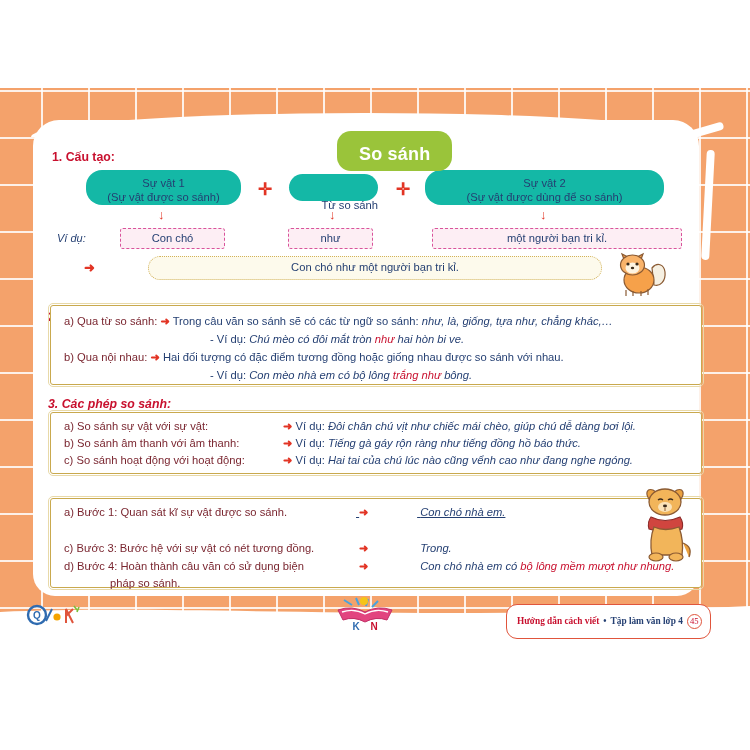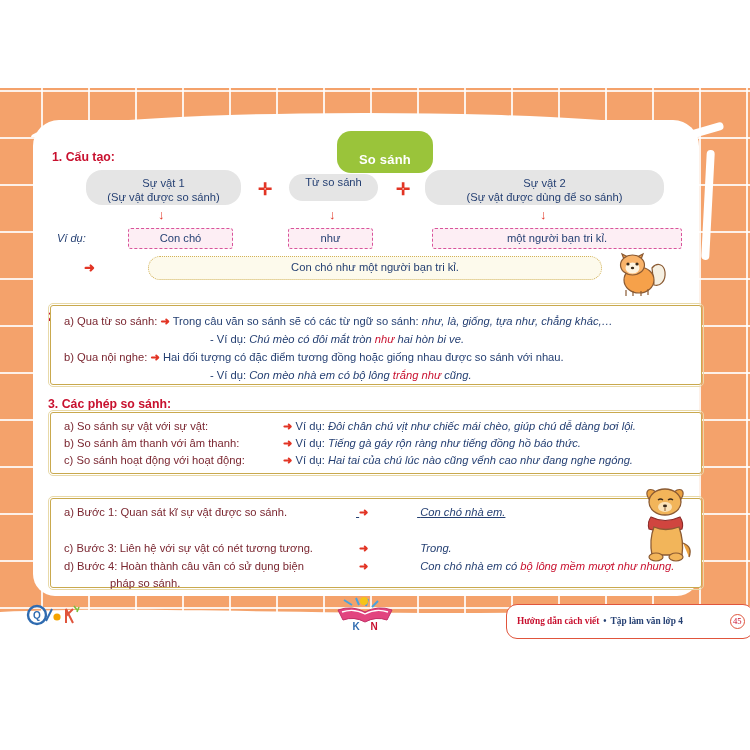--- a/index.html
+++ b/index.html
@@ -64,57 +64,57 @@
     width: 8px; height: 110px;
     background: #ffffff;
     border-radius: 6px;
     transform: rotate(3deg);
   }
 
   
   .badge {
     position: absolute;
     left: 337px; top: 131px;
-    padding: 21px 22px 6px 22px;
+    padding: 13px 22px 6px 22px;
     background: #9ac43a;
     color: #ffffff;
-    font-size: 13px;
+    font-size: 18px;
     font-weight: bold;
     border-radius: 14px;
     letter-spacing: .2px;
     z-index: 6;
   }
 
   
   .heading {
     position: absolute;
     color: #c8102e;
     font-size: 12.3px;
     font-weight: bold;
     white-space: nowrap;
   }
   #h1 { left: 52px; top: 150px; }
   #h2 { left: 48px; top: 290px; margin-top: 20px; }
-  #h3 { left: 48px; top: 397px; }
+  #h3 { left: 48px; top: 397px; font-style: italic; }
   #h4 { left: 48px; top: 483px; }
 
   
   .s1-pill {
     position: absolute;
-    background: #e5e5e5;
+    background: #14b8a6;
     border-radius: 16px;
     color: #243f72;
     font-size: 11.2px;
     text-align: center;
     line-height: 14px;
     padding-top: 6px;
     height: 35px;
   }
   #p1 { left: 86px;  top: 170px; width: 155px; }
-  #p2 { left: 289px; top: 174px; width: 89px;  height: 27px; padding-top: 1px; }
+  #p2 { left: 289px; top: 174px; width: 89px;  height: 27px; padding-top: 24px; text-align: right; }
   #p3 { left: 425px; top: 170px; width: 239px; }
 
   .plus {
     position: absolute;
     color: #e23424;
     font-size: 17px;
     font-weight: bold;
     line-height: 1;
   }
   #plus1 { left: 258px; top: 181px; }
@@ -143,21 +143,21 @@
     background: #fdeef4;
     border: 1.6px dashed #d9539b;
     border-radius: 3px;
     color: #243f72;
     font-size: 11.2px;
     text-align: center;
     height: 21px;
     line-height: 18px;
     top: 228px;
   }
-  #d1 { left: 128px; width: 105px; }
+  #d1 { left: 120px; width: 105px; }
   #d2 { left: 288px; width: 85px; }
   #d3 { left: 432px; width: 250px; }
 
   .arrow-right-big {
     position: absolute;
     left: 84px; top: 260px;
     color: #e23424;
     font-size: 13px;
     font-weight: bold;
   }
@@ -249,21 +249,20 @@
   .fp-blue { color: #243f72; font-family: "Liberation Serif", serif; font-weight: bold; }
   .fp-num {
     display: inline-flex;
     align-items: center; justify-content: center;
     width: 15px; height: 15px;
     border: 1.2px solid #e0553c;
     border-radius: 50%;
     color: #c8102e;
     font-size: 8.6px;
     font-family: "Liberation Serif", serif;
-    margin-left: 43px;
   }
   .logo-left   { position: absolute; left: 24px; top: 603px; width: 62px; height: 24px; }
   .logo-center { position: absolute; left: 334px; top: 596px; width: 62px; height: 36px; }
 </style>
 </head>
 <body>
 
 <div class="page">
 
   <div class="grid-band"></div>
@@ -323,29 +322,29 @@
     <span>Trong câu văn so sánh sẽ có các từ ngữ so sánh:</span>
     <span class="ital">như, là, giống, tựa như, chẳng khác,…</span>
   </div>
   <div class="line" id="s2l2">
     <span>- Ví dụ:</span>
     <span class="ital">Chú mèo có đôi mắt tròn</span>
     <span class="red">như</span>
     <span class="ital">hai hòn bi ve.</span>
   </div>
   <div class="line" id="s2l3">
-    <span class="lbl">b) Qua nội nghe:</span>
+    <span class="lbl">b) Qua nội nhau:</span>
     <span class="ar">➜</span>
     <span>Hai đối tượng có đặc điểm tương đồng hoặc giống nhau được so sánh với nhau.</span>
   </div>
   <div class="line" id="s2l4">
     <span>- Ví dụ:</span>
     <span class="ital">Con mèo nhà em có bộ lông</span>
     <span class="red">trắng như</span>
-    <span class="ital">cũng.</span>
+    <span class="ital">bông.</span>
   </div>
 
   <div class="heading" id="h3">3. Các phép so sánh:</div>
   <div class="framed" id="box3"></div>
 
   <div class="line" id="s3l1">
     <span class="lbl s3-left">a) So sánh sự vật với sự vật:</span>
     <span class="ar">➜</span>
     <span>Ví dụ:</span>
     <span class="ital">Đôi chân chú vịt như chiếc mái chèo, giúp chú dễ dàng bơi lội.</span>
@@ -364,21 +363,21 @@
   </div>
 
   <div class="framed" id="box4"></div>
 
   <div class="line" id="s4l1">
     <span class="lbl s4-left">a) Bước 1: Quan sát kĩ sự vật được so sánh.</span>
     <span class="ar s4-arrow">➜</span>
     <span class="ital">Con chó nhà em.</span>
   </div>
   <div class="line" id="s4l3">
-    <span class="lbl s4-left">c) Bước 3: Liên hệ với sự vật có nét tương tương.</span>
+    <span class="lbl s4-left">c) Bước 3: Bước hệ với sự vật có nét tương đồng.</span>
     <span class="ar s4-arrow">➜</span>
     <span class="ital">Trong.</span>
   </div>
   <div class="line" id="s4l4">
     <span class="lbl s4-left">d) Bước 4: Hoàn thành câu văn có sử dụng biện</span>
     <span class="ar s4-arrow">➜</span>
     <span class="ital">Con chó nhà em có</span>
     <span class="red">bộ lông mềm mượt như nhung.</span>
   </div>
   <div class="line lbl" id="s4l5">pháp so sánh.</div>

